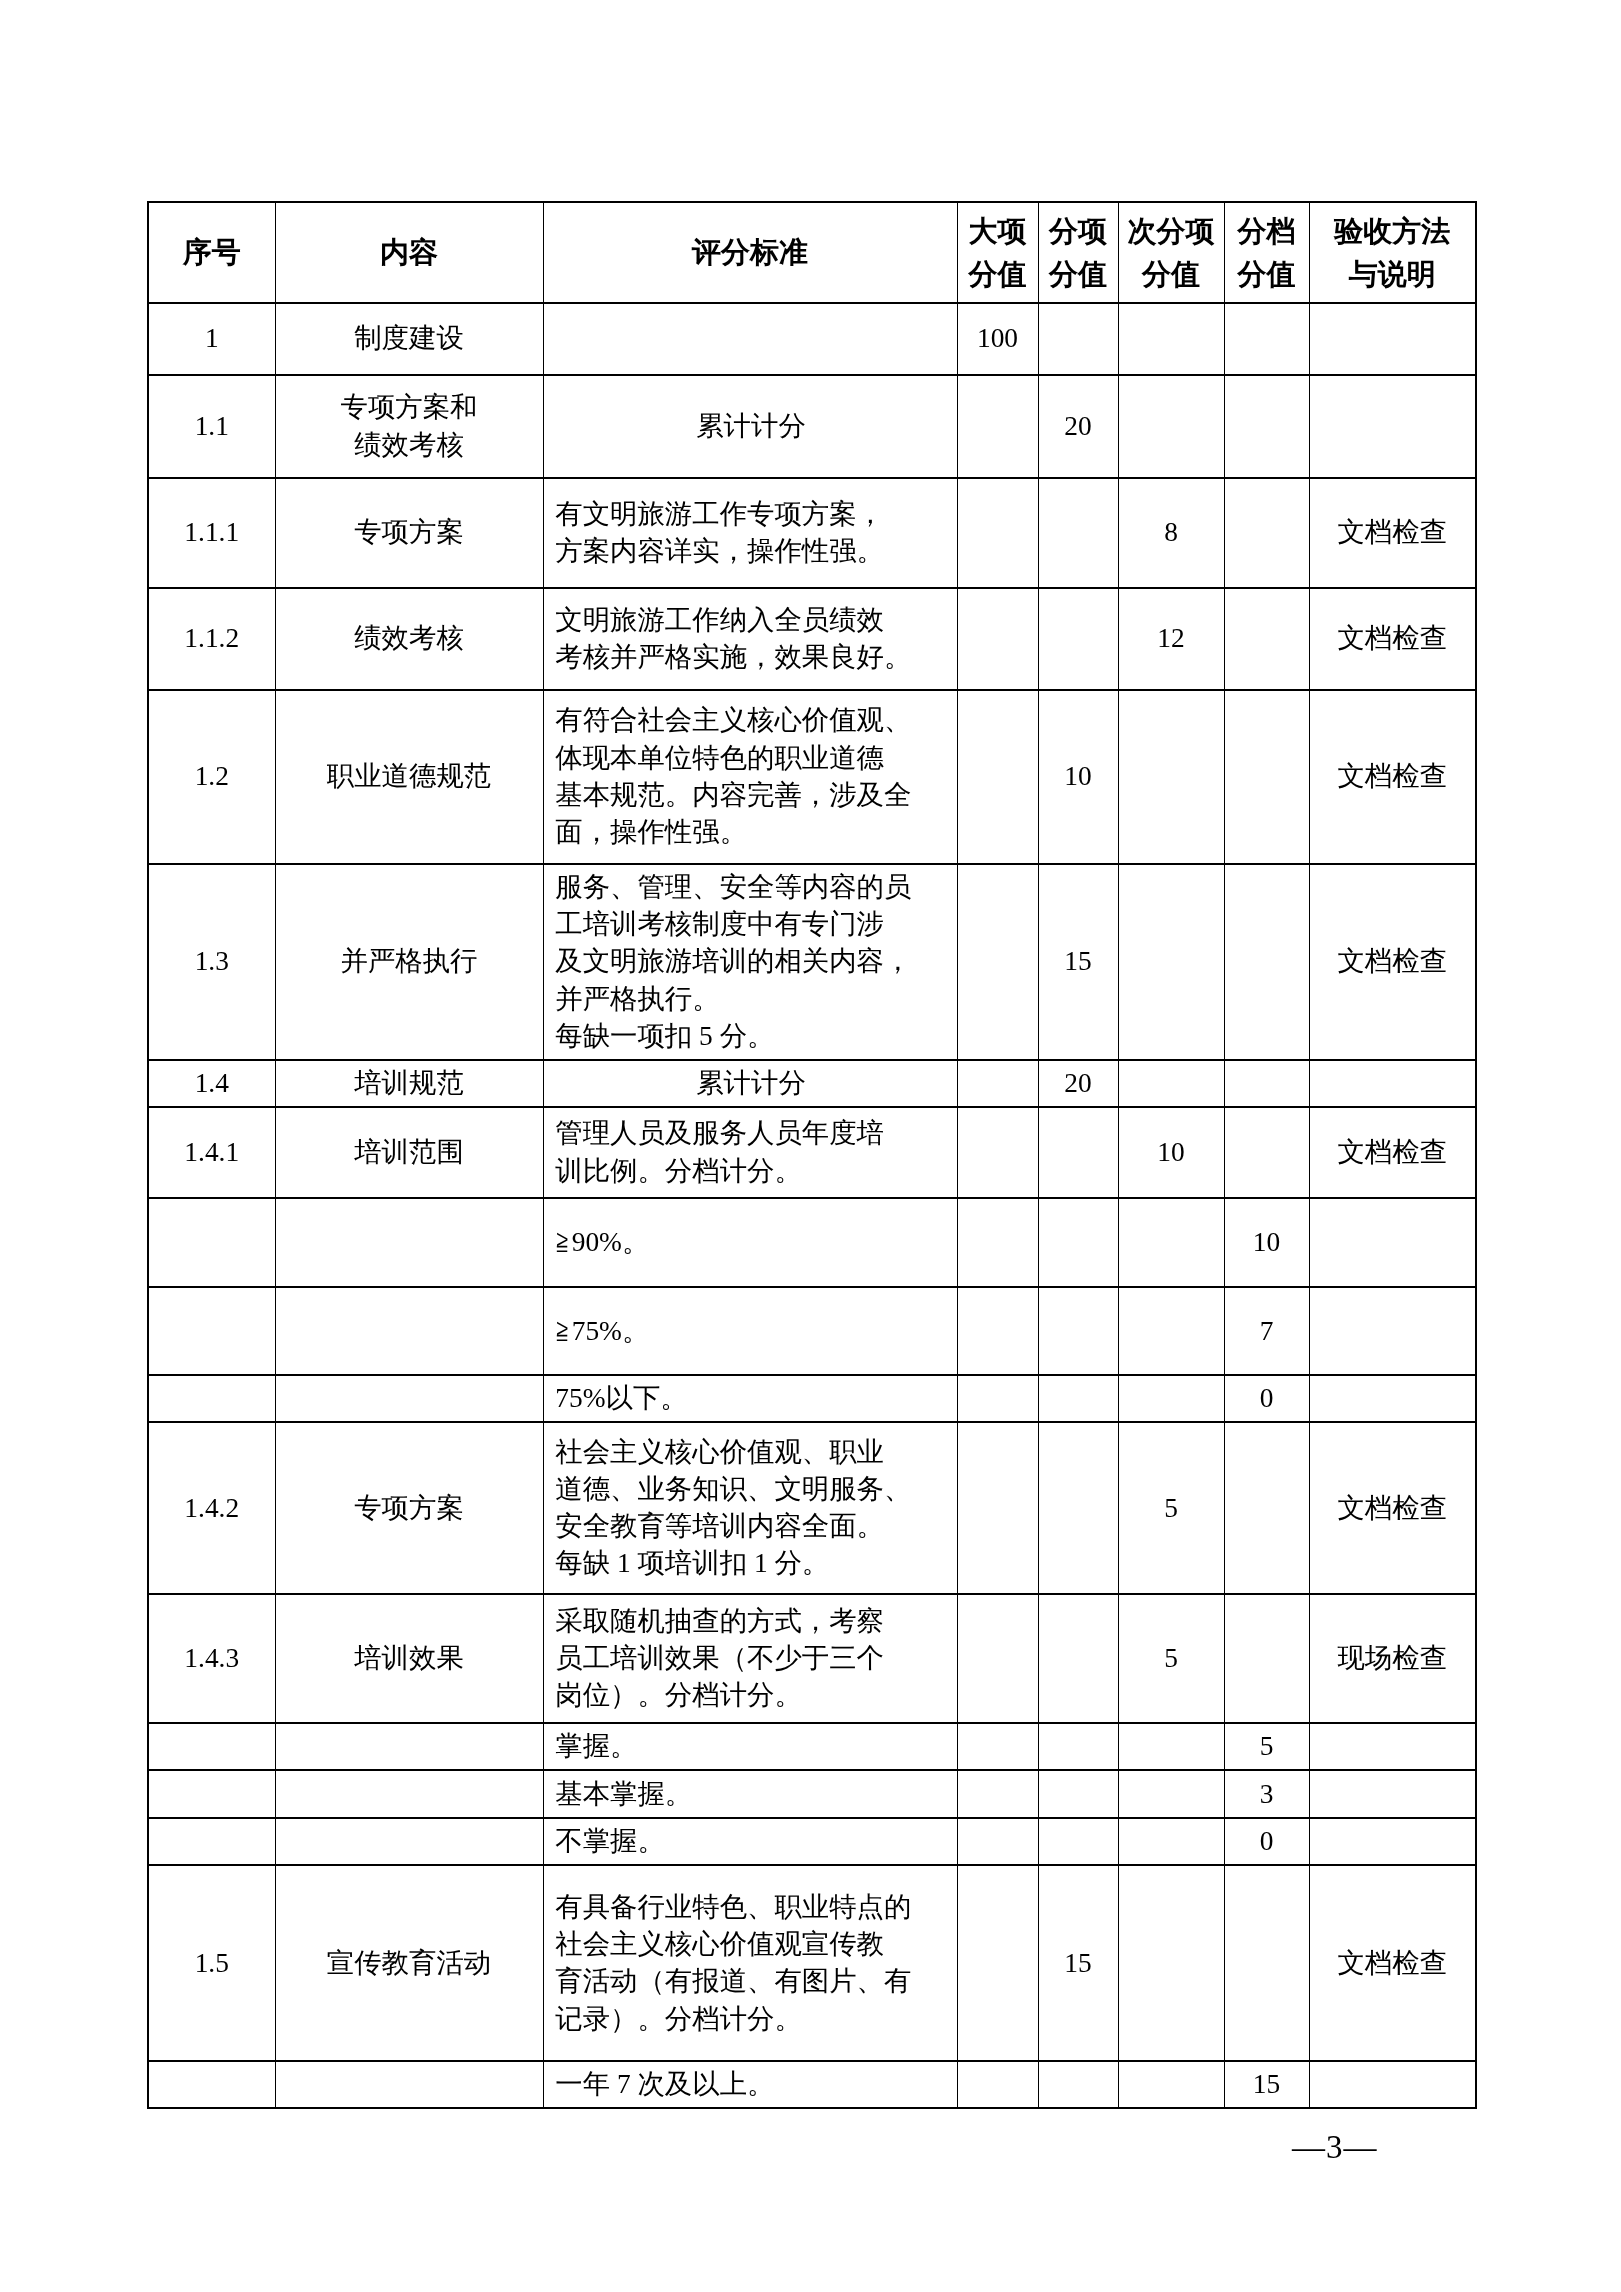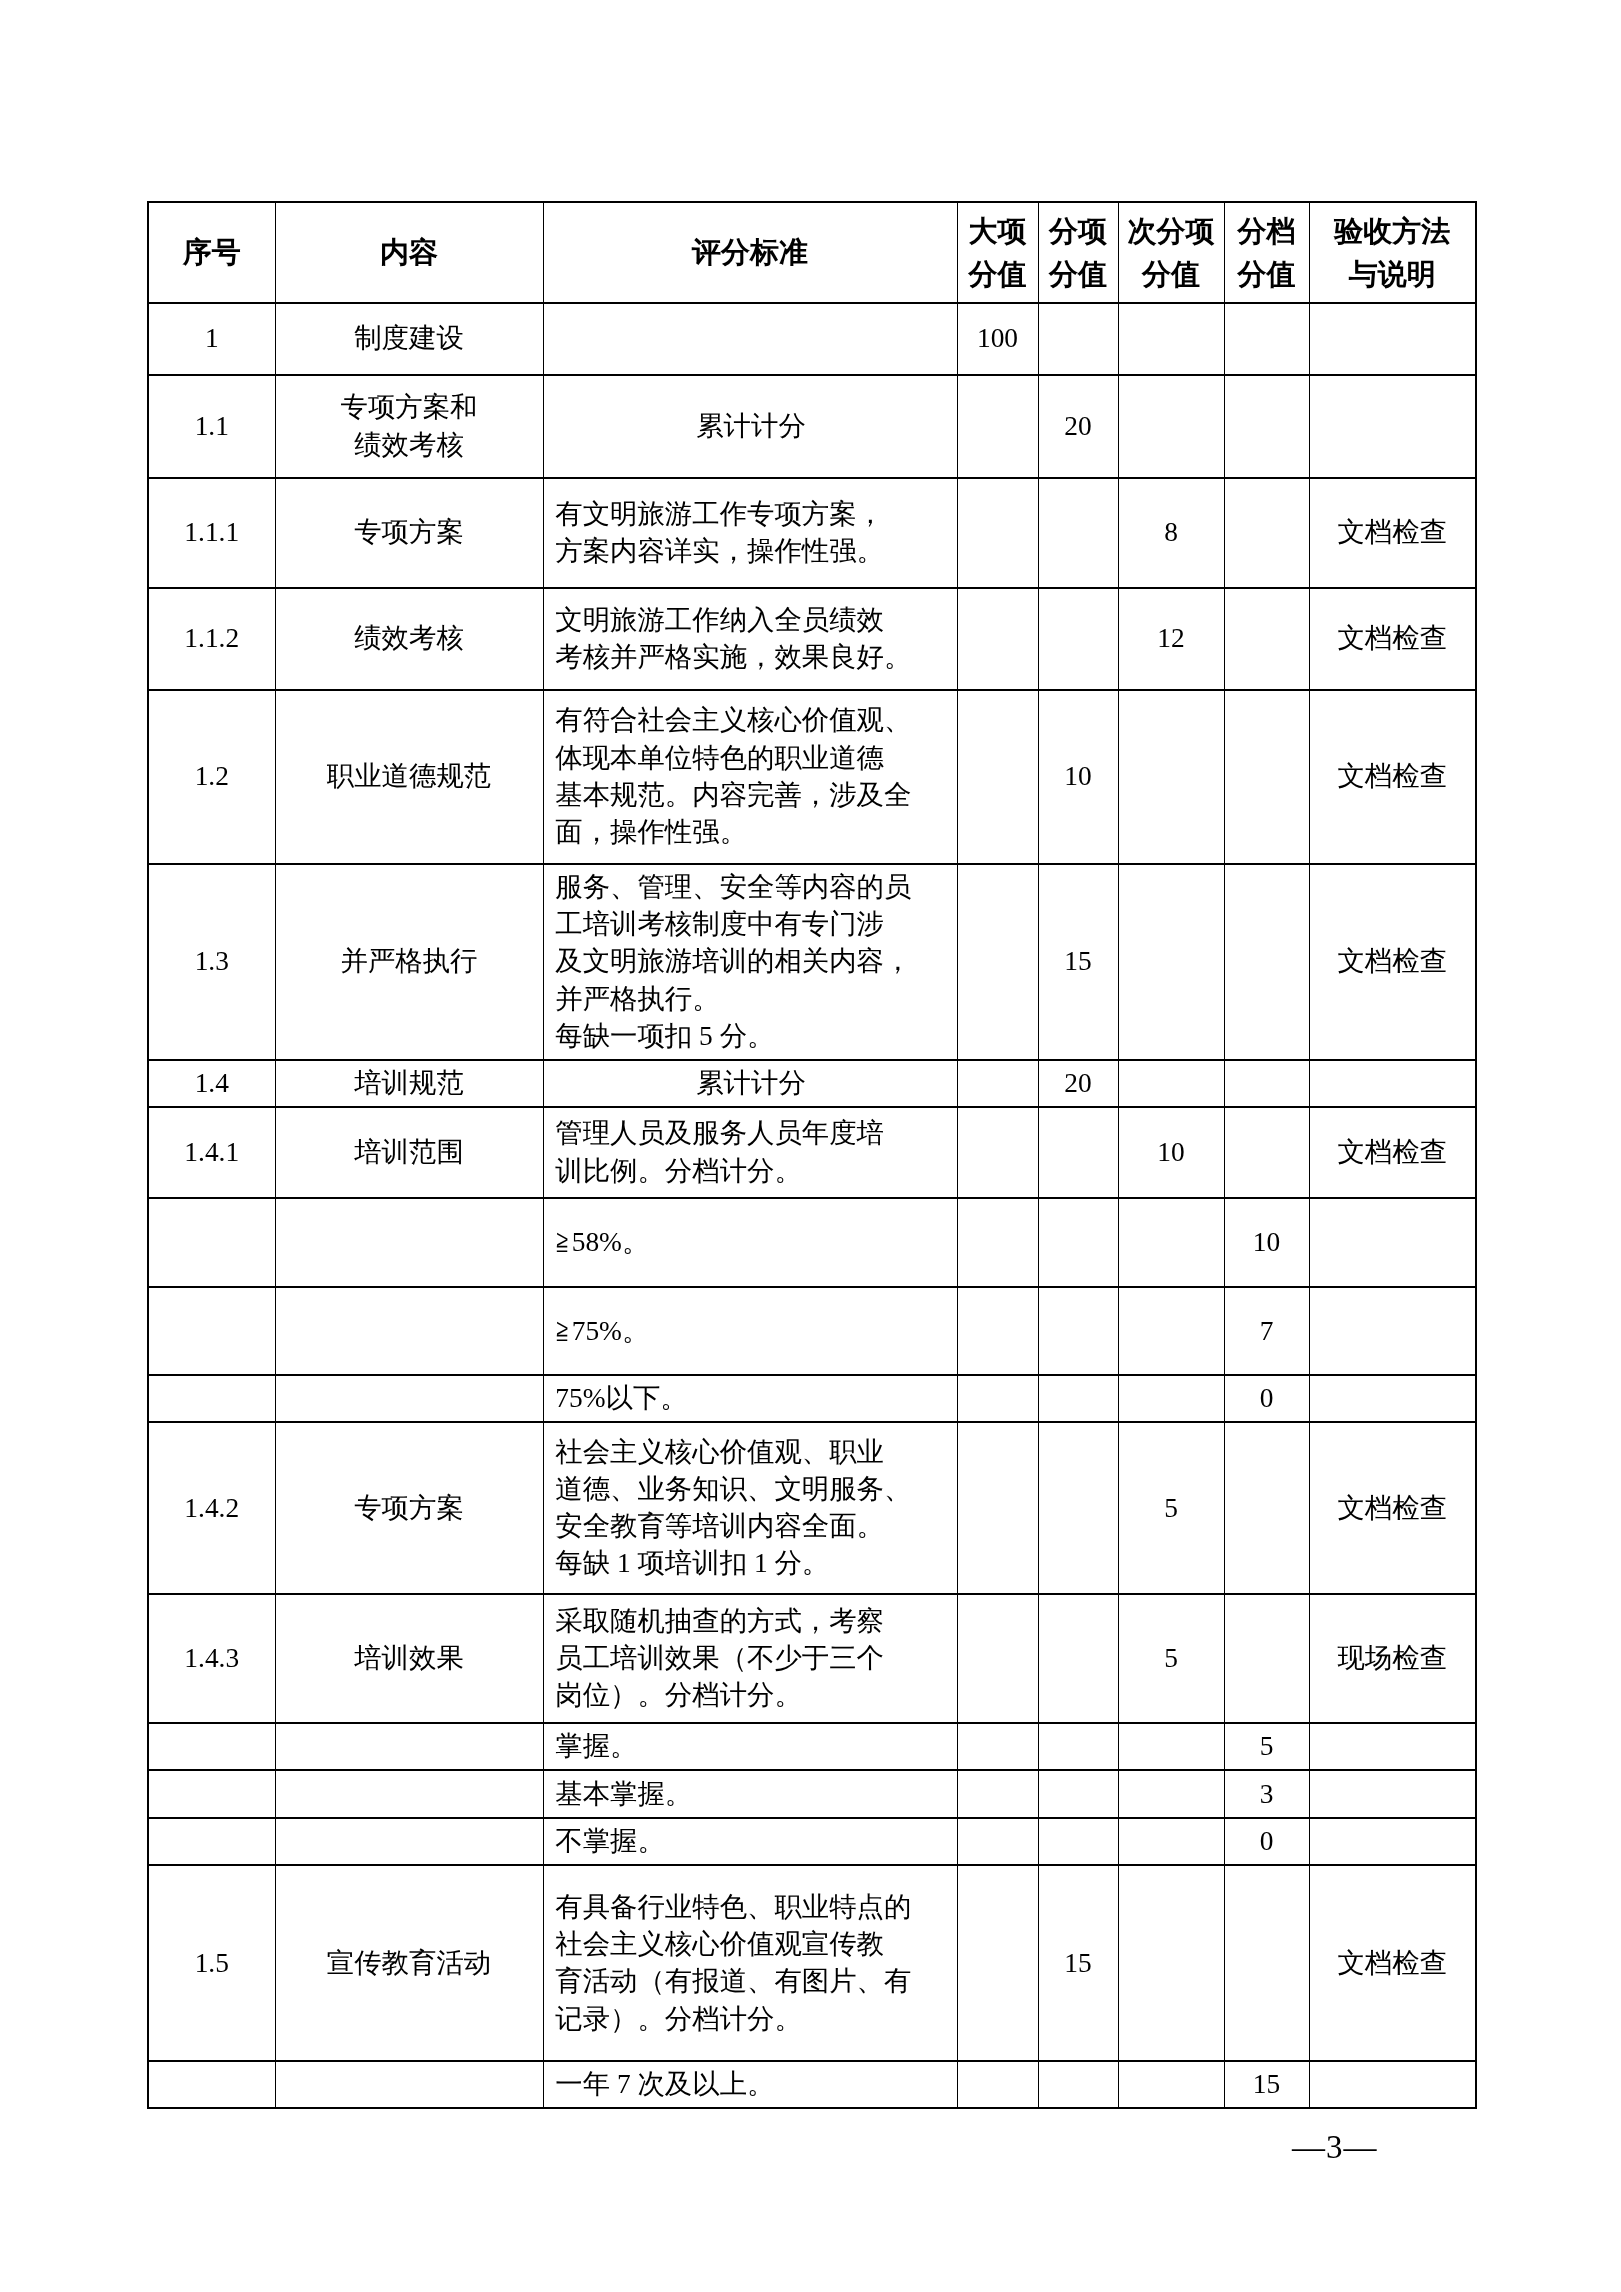--- a/index.html
+++ b/index.html
@@ -181,21 +181,21 @@
 训比例。分档计分。</td>
           <td class="c3"></td>
           <td class="c4"></td>
           <td class="c5">10</td>
           <td class="c6"></td>
           <td class="c7">文档检查</td>
         </tr>
         <tr>
           <td class="c0"></td>
           <td class="c1"></td>
-          <td class="c2">≧58%。</td>
+          <td class="c2">≧90%。</td>
           <td class="c3"></td>
           <td class="c4"></td>
           <td class="c5"></td>
           <td class="c6">10</td>
           <td class="c7"></td>
         </tr>
         <tr>
           <td class="c0"></td>
           <td class="c1"></td>
           <td class="c2">≧75%。</td>

